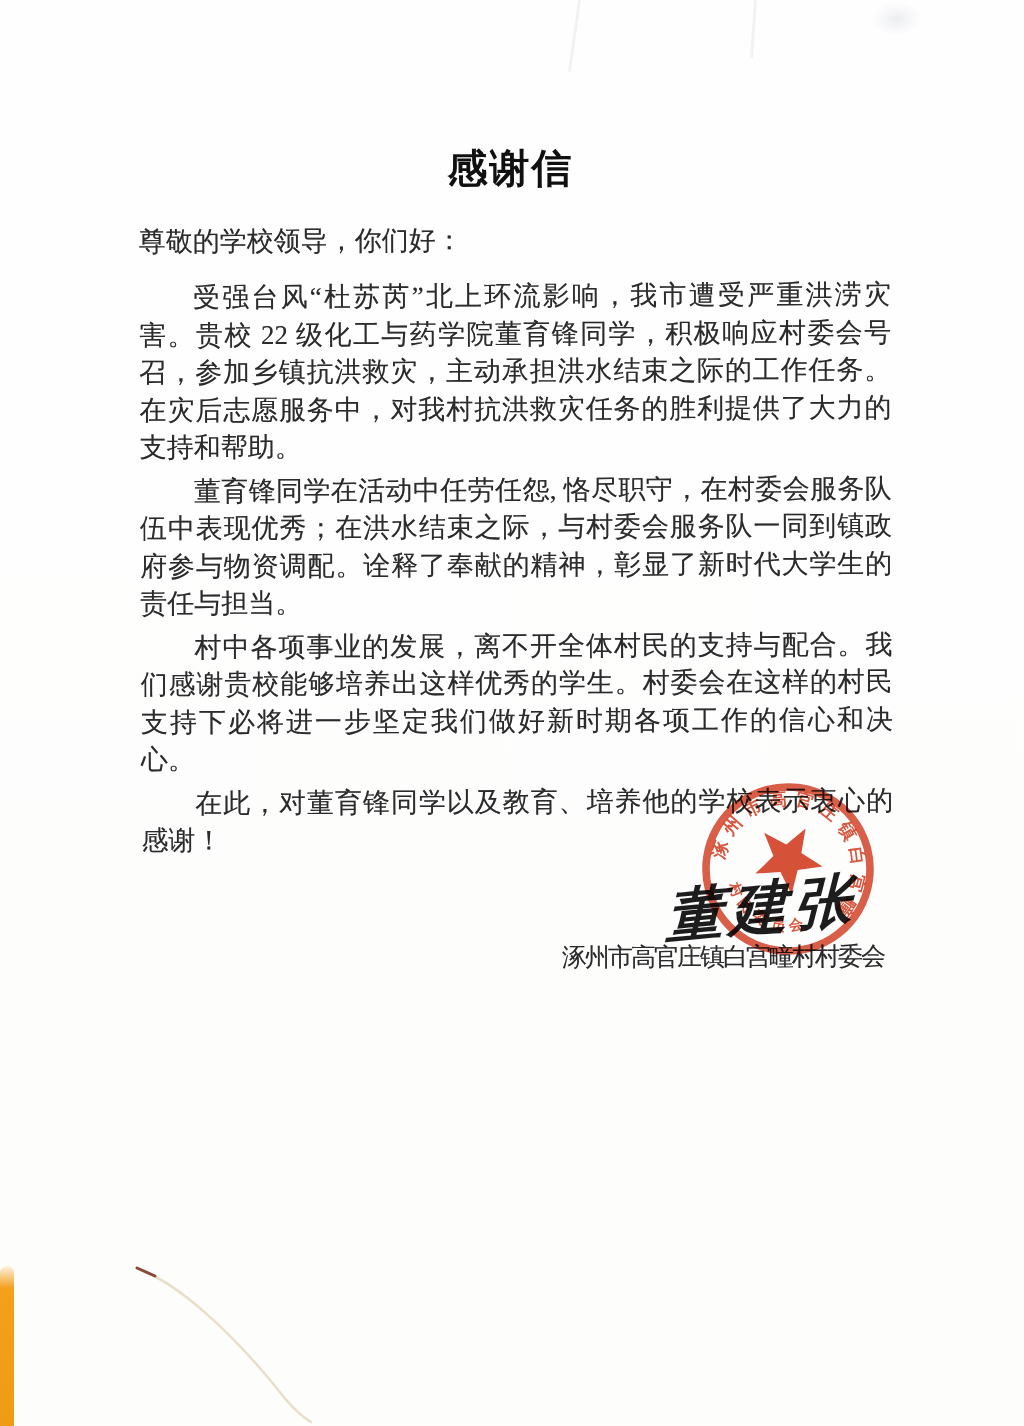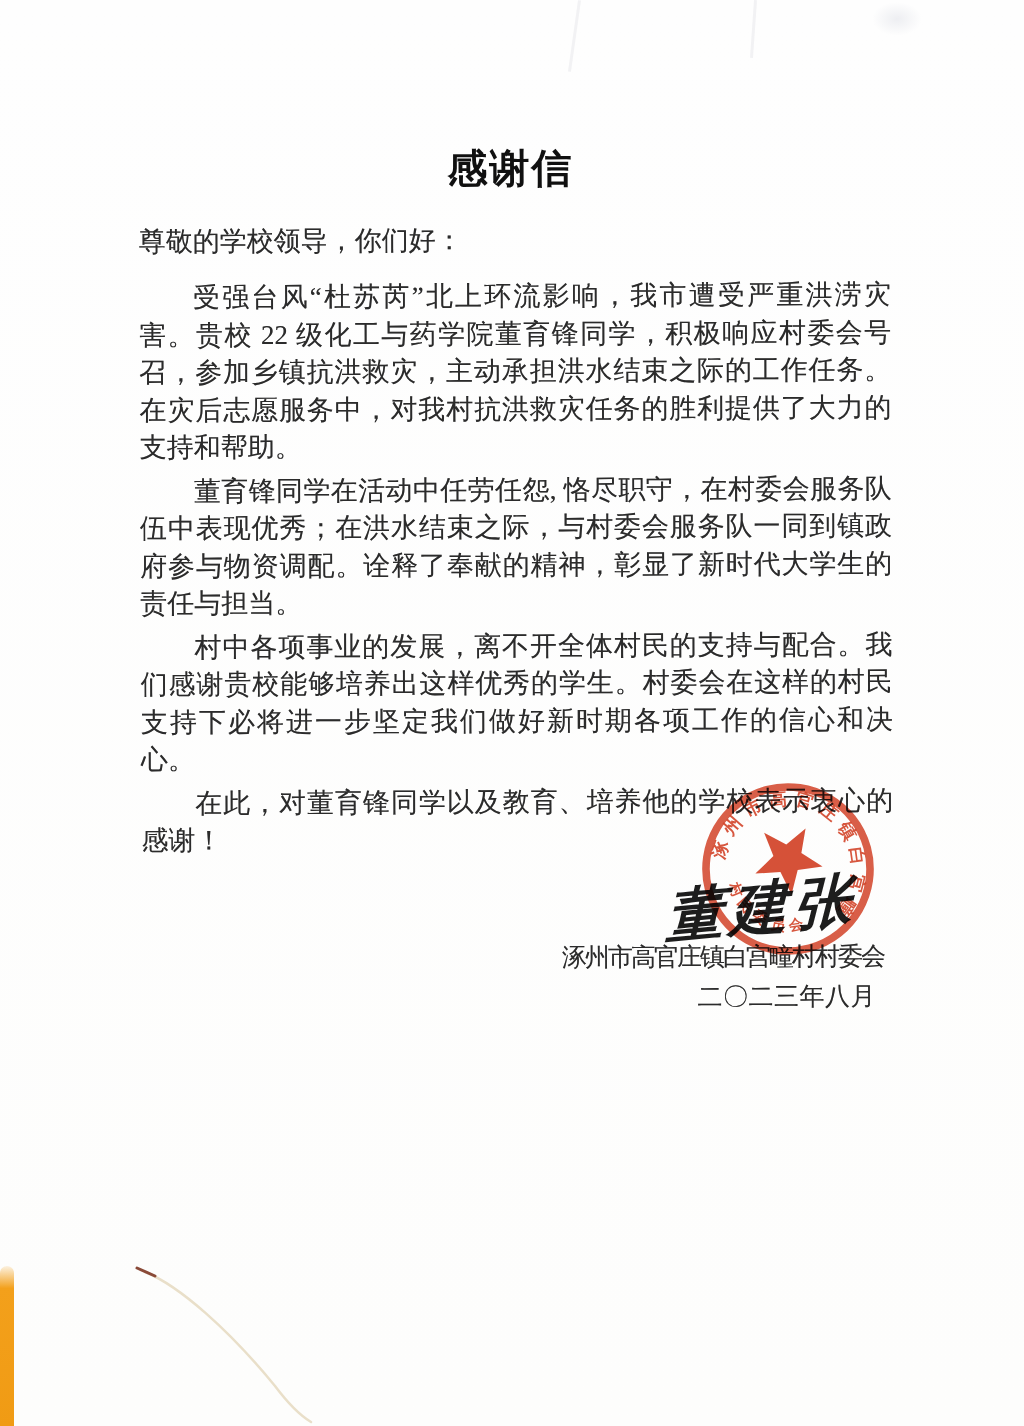--- a/index.html
+++ b/index.html
@@ -94,21 +94,20 @@
   <div class="body-text">
     <p>受强台风“杜苏芮”北上环流影响，我市遭受严重洪涝灾害。贵校 22 级化工与药学院董育锋同学，积极响应村委会号召，参加乡镇抗洪救灾，主动承担洪水结束之际的工作任务。在灾后志愿服务中，对我村抗洪救灾任务的胜利提供了大力的支持和帮助。</p>
     <p>董育锋同学在活动中任劳任怨, 恪尽职守，在村委会服务队伍中表现优秀；在洪水结束之际，与村委会服务队一同到镇政府参与物资调配。诠释了奉献的精神，彰显了新时代大学生的责任与担当。</p>
     <p>村中各项事业的发展，离不开全体村民的支持与配合。我们感谢贵校能够培养出这样优秀的学生。村委会在这样的村民支持下必将进一步坚定我们做好新时期各项工作的信心和决心。</p>
     <p>在此，对董育锋同学以及教育、培养他的学校表示衷心的感谢！</p>
   </div>
 
   <div class="sig-block">
     <div class="sig-name">董建张</div>
     <div class="sig-org">涿州市高官庄镇白宫疃村村委会</div>
-    <div class="sig-date">二〇二三年八月</div>
   </div>
 
 </div>
 
 <svg class="seal" viewBox="0 0 220 220" aria-hidden="false">
   <circle cx="110" cy="110" r="97" fill="none" stroke="#d23a1e" stroke-width="9" opacity="0.88"></circle>
   <polygon fill="#d23a1e" opacity="0.95" points="104,58 114.3,85.8 143.9,87 120.6,105.4 128.7,134 104,117.5 79.3,134 87.4,105.4 64.1,87 93.7,85.8"></polygon>
   <path id="sealArcTop" d="M 41.1 142.1 A 76 76 0 1 1 178.9 142.1" fill="none"></path>
   <text font-size="21" fill="#d23a1e" font-family="Liberation Sans, sans-serif" font-weight="bold" letter-spacing="8" opacity="0.92">
     <textPath href="#sealArcTop" startOffset="4">涿州市高官庄镇白宫疃</textPath>

